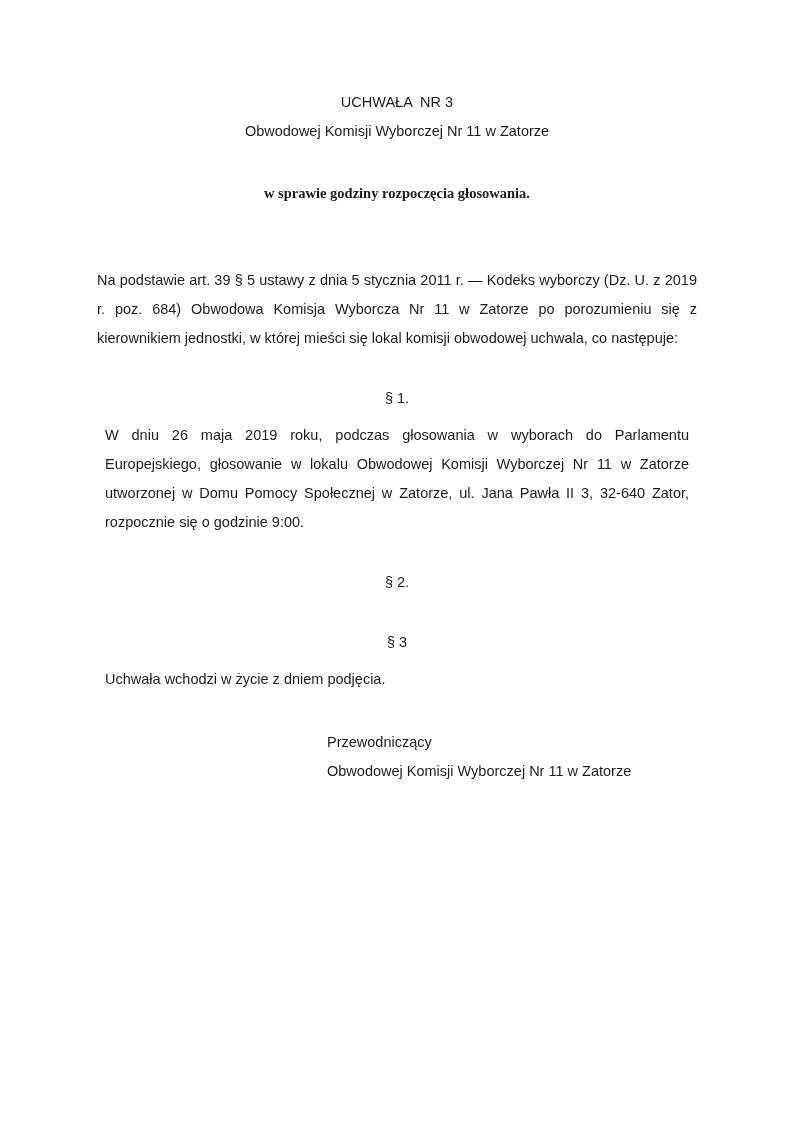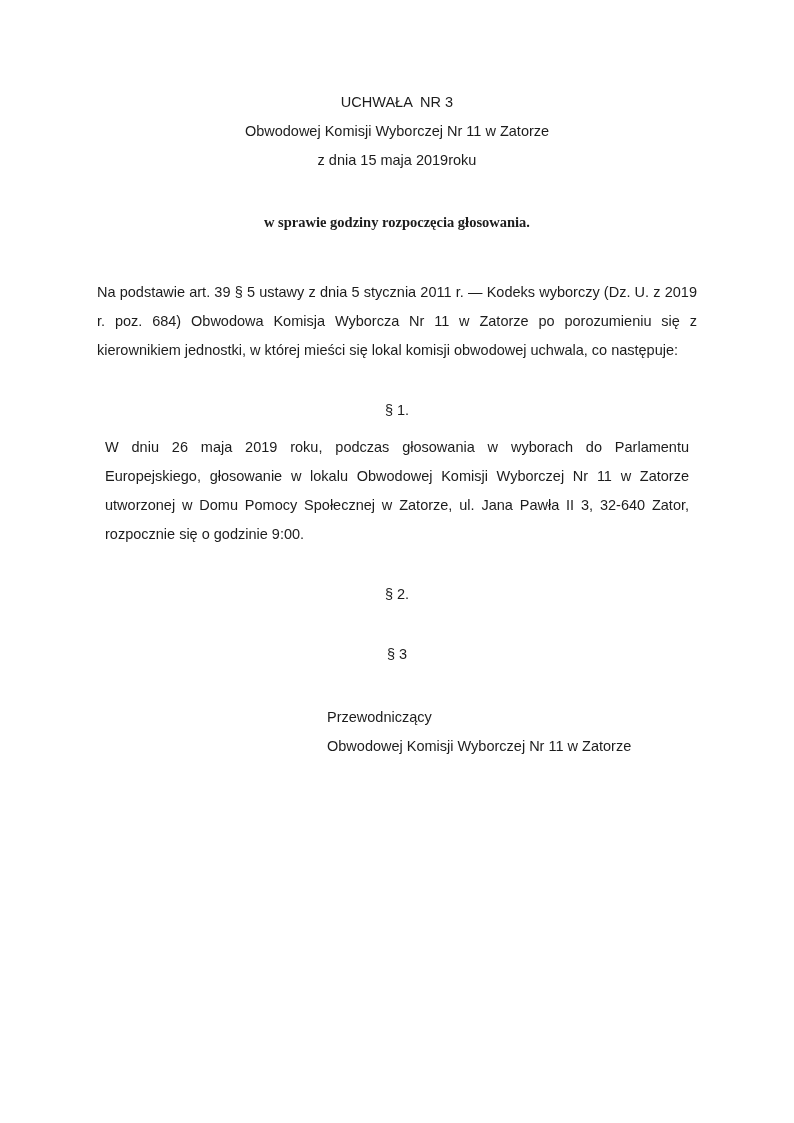--- a/index.html
+++ b/index.html
@@ -27,21 +27,21 @@
   }
   .title-line {
     margin: 0;
   }
   .subject {
     margin: 33px 0 0 0;
     font-weight: bold;
     font-family: Liberation Serif, serif;
   }
   .preamble {
-    margin: 41px 0 0 0;
+    margin: 58px 0 0 0;
     text-align: justify;
   }
   .section-heading {
     margin: 31px 0 0 0;
     text-align: center;
   }
   .section-body {
     margin: 8px;
     text-align: justify;
   }
@@ -56,31 +56,31 @@
     font-style: italic;
   }
 </style>
 </head>
 <body>
 
 <div class="page">
 
   <p class="center title-line">UCHWAŁA  NR 3</p>
   <p class="center title-line">Obwodowej Komisji Wyborczej Nr 11 w Zatorze</p>
-  <p class="center title-line">z dnia 15 maja 2019roku</p>
 
   <p class="center subject">w sprawie godziny rozpoczęcia głosowania.</p>
 
   <p class="preamble">Na podstawie art. 39 § 5 ustawy z dnia 5 stycznia 2011 r. — Kodeks wyborczy (Dz. U. z 2019 r. poz. 684) Obwodowa Komisja Wyborcza Nr 11 w Zatorze po porozumieniu się z kierownikiem jednostki, w której mieści się lokal komisji obwodowej uchwala, co następuje:</p>
 
   <p class="section-heading">§ 1.</p>
   <p class="section-body">W dniu 26 maja 2019 roku, podczas głosowania w wyborach do Parlamentu Europejskiego, głosowanie w lokalu Obwodowej Komisji Wyborczej Nr 11  w Zatorze utworzonej w Domu Pomocy Społecznej w Zatorze, ul. Jana Pawła II 3, 32-640 Zator, rozpocznie się o godzinie 9:00.</p>
 
   <p class="section-heading">§ 2.</p>
 
   <p class="section-heading">§ 3</p>
+  <p class="section-body">Uchwała wchodzi w życie z dniem podjęcia.</p>
 
   <div class="signature">
     <p>Przewodniczący</p>
     <p>Obwodowej Komisji Wyborczej Nr 11 w Zatorze</p>
   </div>
 
 </div>
 
 </body></html>

